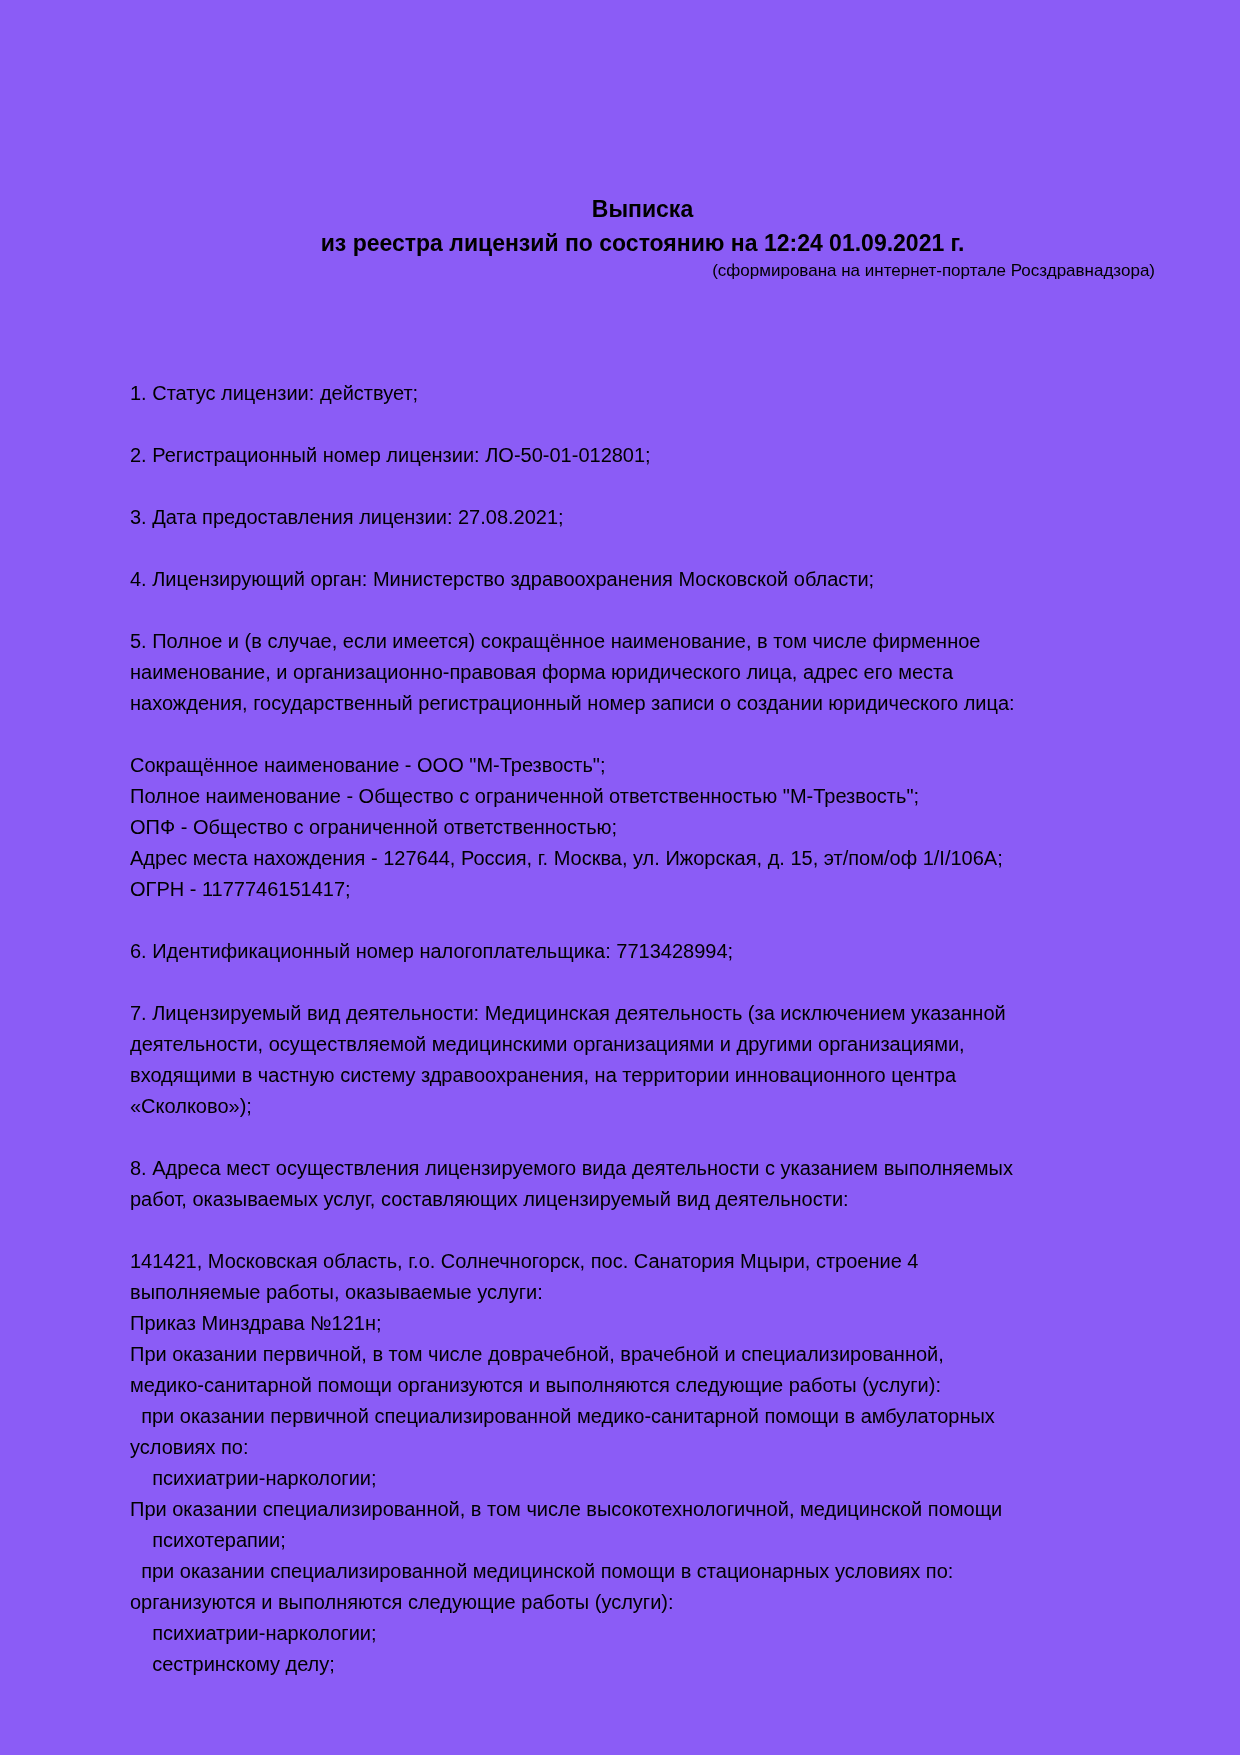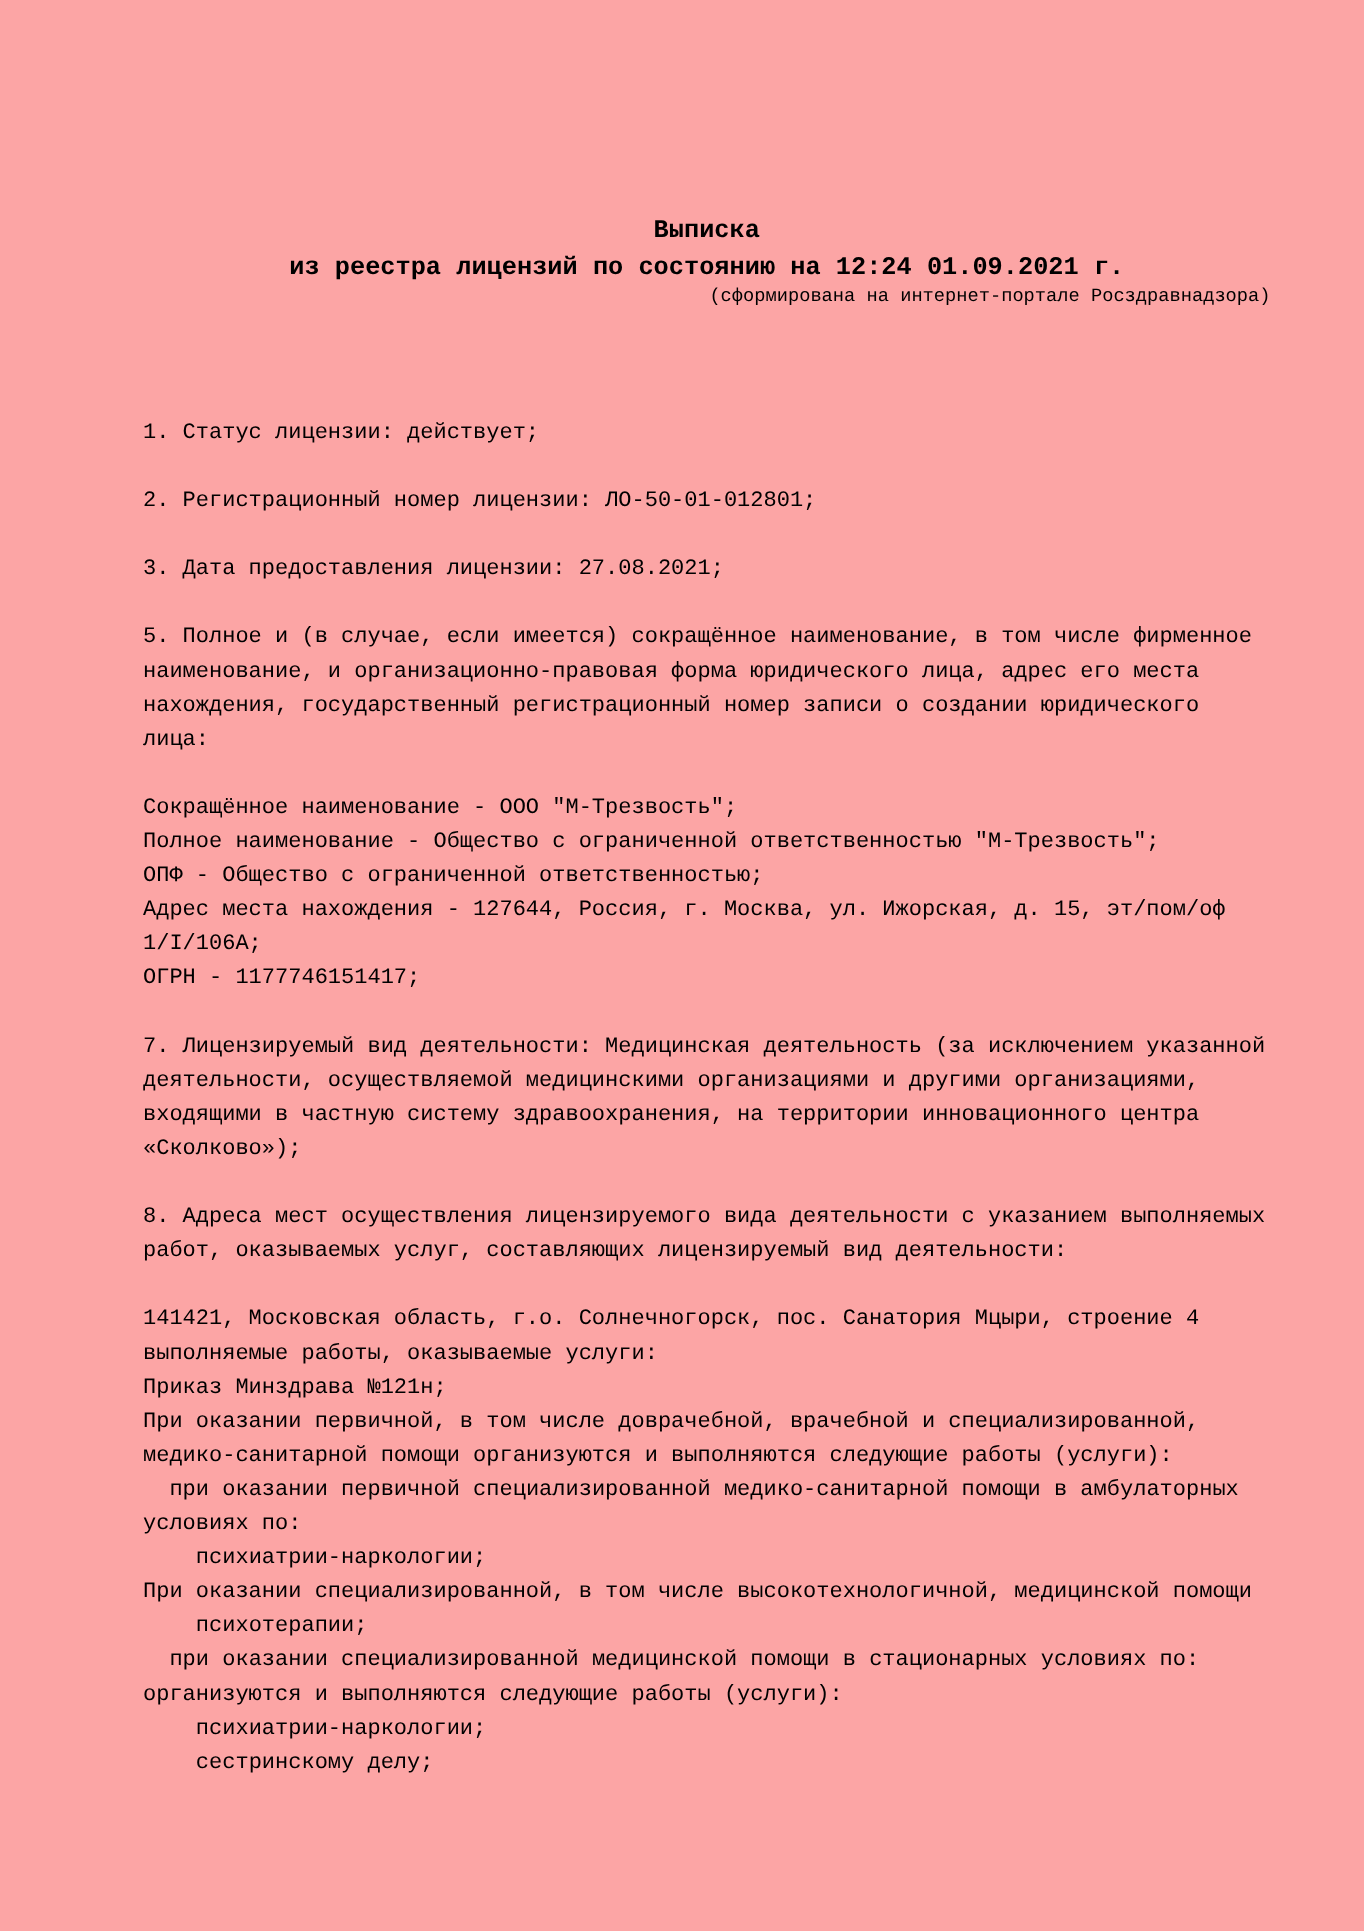--- a/index.html
+++ b/index.html
@@ -4,23 +4,23 @@
 <style>
   html, body {
     margin: 0;
     padding: 0;
     background: #ffffff;
   }
   .page {
     position: relative;
     width: 1240px;
     height: 1755px;
-    background: #fca5a5;
+    background: #8b5cf6;
     color: #000000;
-    font-family: Liberation Mono, monospace;
+    font-family: Liberation Sans, sans-serif;
     box-sizing: border-box;
     padding: 192px 85px 0 130px;
     overflow: hidden;
   }
   .title-block {
     text-align: center;
     font-weight: bold;
     font-size: 23px;
     line-height: 34px;
   }
@@ -58,30 +58,36 @@
       <div class="para">
         <div class="line">1. Статус лицензии: действует;</div>
       </div>
       <div class="para">
         <div class="line">2. Регистрационный номер лицензии: ЛО-50-01-012801;</div>
       </div>
       <div class="para">
         <div class="line">3. Дата предоставления лицензии: 27.08.2021;</div>
       </div>
       <div class="para">
+        <div class="line">4. Лицензирующий орган: Министерство здравоохранения Московской области;</div>
+      </div>
+      <div class="para">
         <div class="line">5. Полное и (в случае, если имеется) сокращённое наименование, в том числе фирменное</div>
         <div class="line">наименование, и организационно-правовая форма юридического лица, адрес его места</div>
         <div class="line">нахождения, государственный регистрационный номер записи о создании юридического лица:</div>
       </div>
       <div class="para">
         <div class="line">Сокращённое наименование - ООО "М-Трезвость";</div>
         <div class="line">Полное наименование - Общество с ограниченной ответственностью "М-Трезвость";</div>
         <div class="line">ОПФ - Общество с ограниченной ответственностью;</div>
         <div class="line">Адрес места нахождения - 127644, Россия, г. Москва, ул. Ижорская, д. 15, эт/пом/оф 1/I/106А;</div>
         <div class="line">ОГРН - 1177746151417;</div>
+      </div>
+      <div class="para">
+        <div class="line">6. Идентификационный номер налогоплательщика: 7713428994;</div>
       </div>
       <div class="para">
         <div class="line">7. Лицензируемый вид деятельности: Медицинская деятельность (за исключением указанной</div>
         <div class="line">деятельности, осуществляемой медицинскими организациями и другими организациями,</div>
         <div class="line">входящими в частную систему здравоохранения, на территории инновационного центра</div>
         <div class="line">«Сколково»);</div>
       </div>
       <div class="para">
         <div class="line">8. Адреса мест осуществления лицензируемого вида деятельности с указанием выполняемых</div>
         <div class="line">работ, оказываемых услуг, составляющих лицензируемый вид деятельности:</div>

